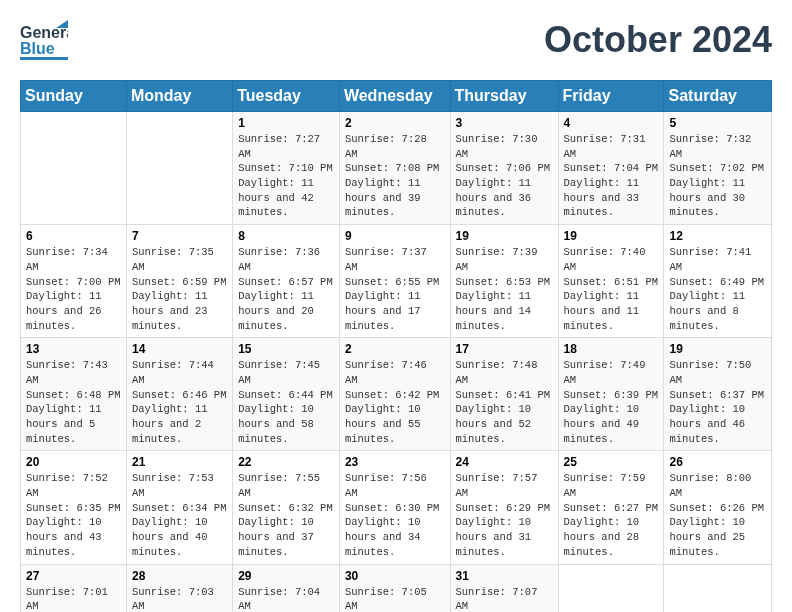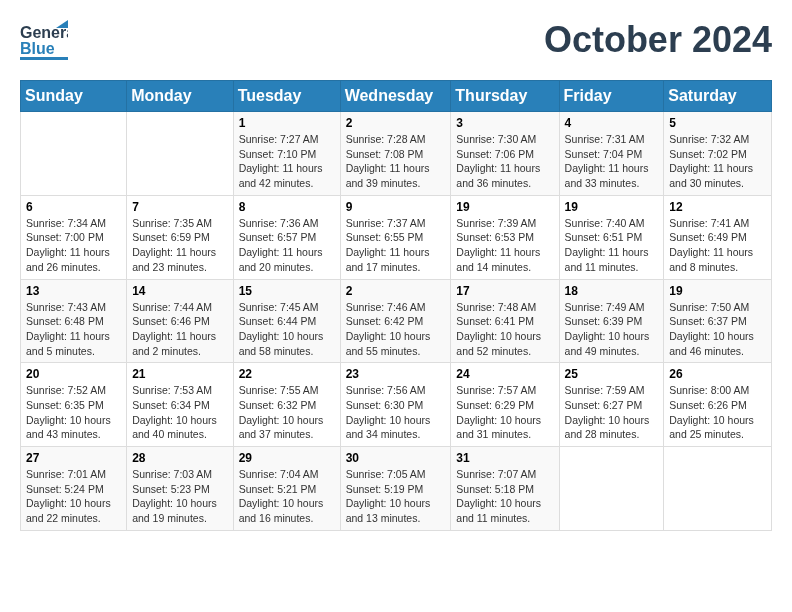--- a/index.html
+++ b/index.html
@@ -57,20 +57,21 @@
     .day-num {
       font-weight: bold;
       font-size: 12px;
       display: block;
       margin-bottom: 2px;
     }
     .day-info {
       font-size: 10.5px;
       color: #333;
       line-height: 1.4;
+      font-family: Liberation Mono, monospace;
     }
     td.empty { background: #fff !important; }
     
     .logo-wrap {
       display: flex;
       align-items: center;
     }
   </style>
 </head>
 <body>

